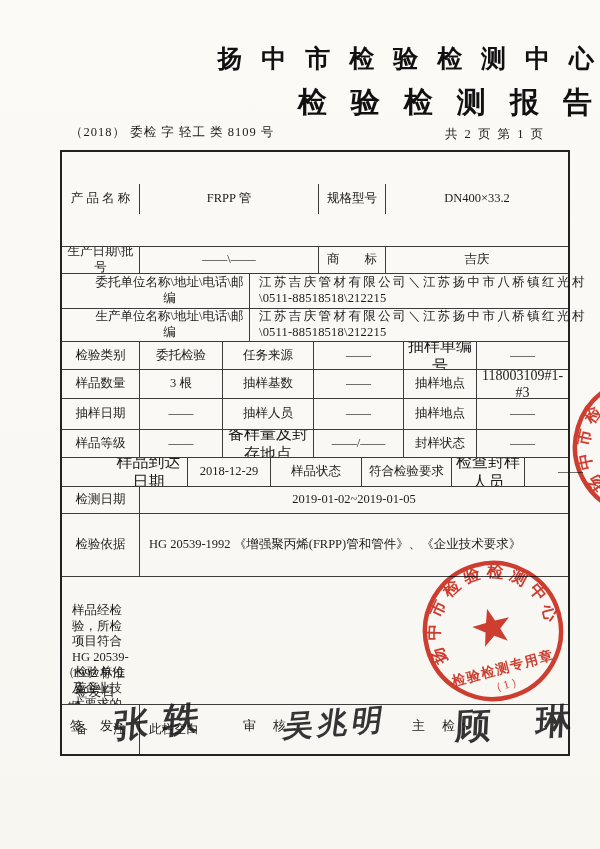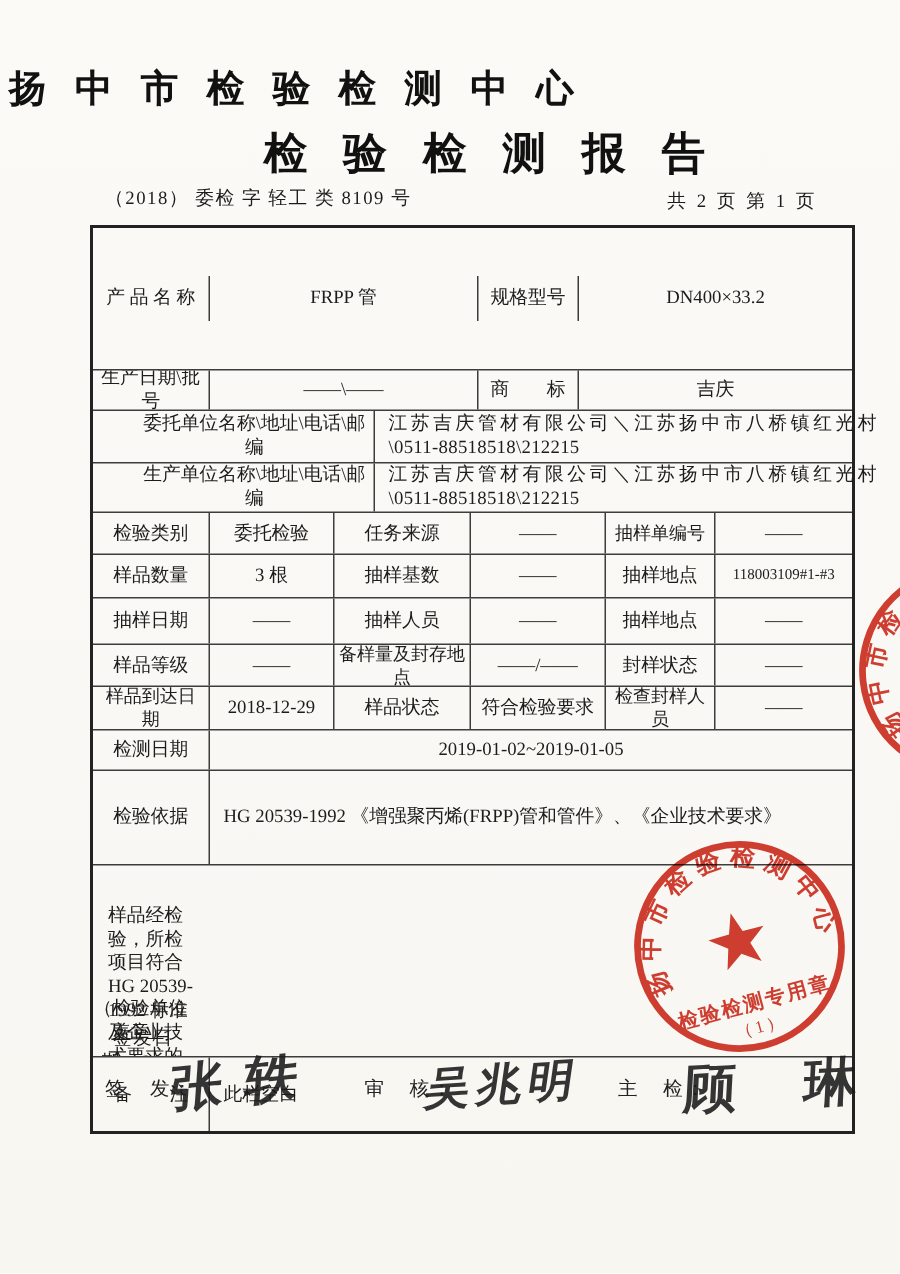--- a/index.html
+++ b/index.html
@@ -4,26 +4,26 @@
 <style>
   html,body { margin:0; padding:0; }
   #page {
     position:relative; width:600px; height:849px;
     background:linear-gradient(180deg,#fbfaf7 0%,#f9f8f4 60%,#f7f6f1 100%);
     font-family:"Liberation Serif", serif;
     color:#1c1c1c; overflow:hidden;
   }
   
   .org-title {
-    position:absolute; top:42px; left:0; right:0; text-align:left;
+    position:absolute; top:42px; left:0; right:0; text-align:right;
     font-family:"Liberation Sans", sans-serif; font-weight:bold;
     font-size:25px; letter-spacing:6px; text-indent:6px; color:#111;
   }
   .report-title {
-    position:absolute; top:83px; left:0; right:0; text-align:center;
+    position:absolute; top:83px; left:0; right:0; text-align:right;
     font-family:"Liberation Sans", sans-serif; font-weight:bold;
     font-size:29px; letter-spacing:8px; text-indent:8px; color:#111;padding-left:46px;
   }
   .ref-no { position:absolute; top:124px; left:70px; font-size:12.5px; letter-spacing:1px; }
   .page-info { position:absolute; top:126px; right:55px; font-size:12.5px; letter-spacing:2px; }
 
   
   #report-table {
     position:absolute; left:60px; top:150px; width:510px;
     border:2px solid #222; box-sizing:border-box; background:transparent;
@@ -32,31 +32,31 @@
   .trow:first-child { border-top:none; }
   .tc {
     display:flex; align-items:center; justify-content:center;
     text-align:center; font-size:12.5px; line-height:1.25;
     border-left:1px solid #3c3c3c; padding:1px 3px; box-sizing:border-box;
     overflow:hidden;
   }
   .tc:first-child { border-left:none; }
   .tc.left { justify-content:flex-start; text-align:left; padding-left:9px; }
   .tc.col { flex-direction:column; align-items:flex-start; justify-content:center; }
-  .tc.small { font-size:12px; }
-  .tc.tiny { font-size:10px; }
+  .tc.small { font-size:16px; }
+  .tc.tiny { font-size:14px; }
   .g4  { grid-template-columns:77px 179px 67px 183px;margin-top:32px; }
   .g2w { grid-template-columns:159px 347px;padding-left:28px; }
   .g6  { grid-template-columns:77px 83px 91px 90px 73px 92px; }
   .g2n { grid-template-columns:77px 429px; }
   .r1 { height:30px; } .r2 { height:26px; }
   .r3 { height:34px; } .r4 { height:32px; }
   .r5 { height:27px; } .r6 { height:28px; }
   .r7 { height:30px; } .r8 { height:27px; }
-  .r9 { height:28px; } .r10 { height:26px; }
+  .r9 { height:28px;padding-left:48px; } .r10 { height:26px; }
   .r11 { height:62px; } .r12 { height:127px; } .r13 { height:49px; }
   .addr-line1 { letter-spacing:2.4px; white-space:nowrap; }
   .addr-line2 { letter-spacing:0.2px; }
   .concl-cell { position:relative; align-items:flex-start; }
   .concl-text { position:absolute; top:26px; left:10px; right:8px; text-align:left; }
   .seal-note  { position:absolute; top:88px; right:14px; font-size:12.5px; }
   .issue-line { position:absolute; top:108px; right:10px; font-size:12.5px; letter-spacing:1px; }
 
   
   .sig-label { position:absolute; font-size:13px; letter-spacing:2px; color:#222; }

